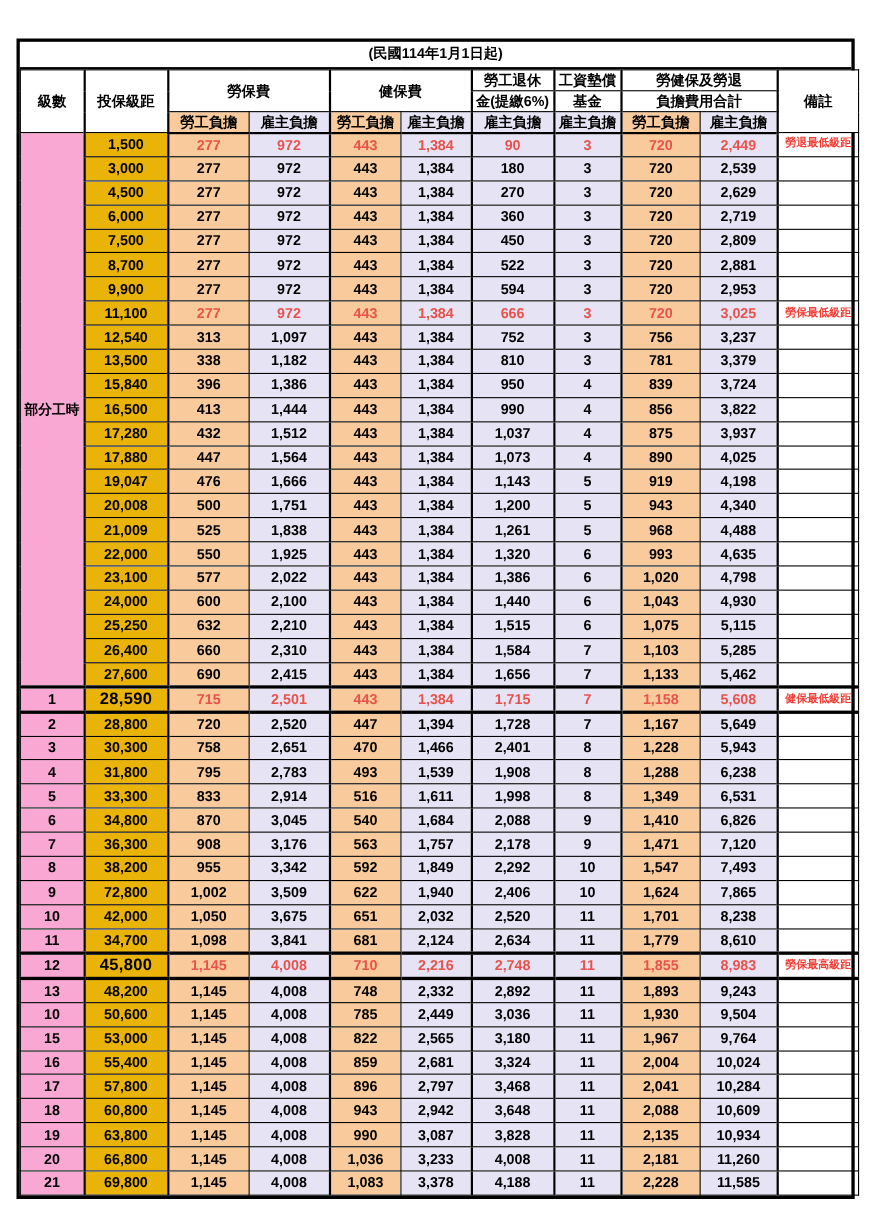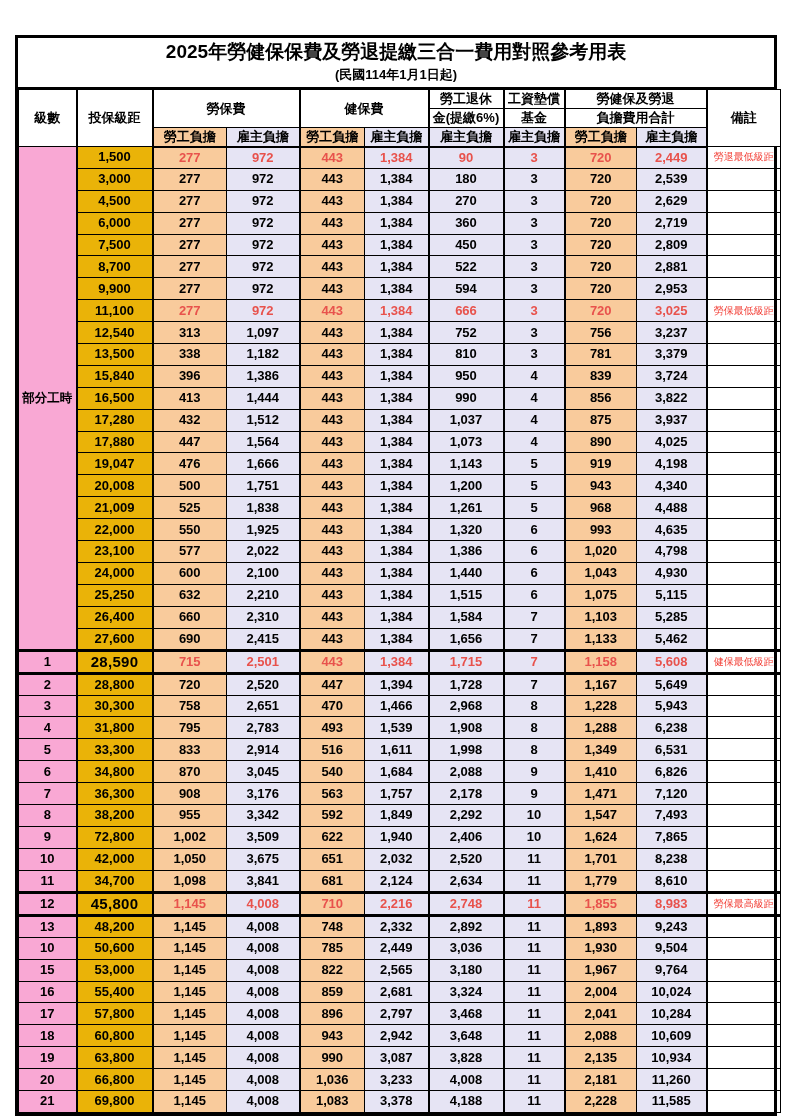--- a/index.html
+++ b/index.html
@@ -32,33 +32,32 @@
   .c-emp{background:#F9CB9C;}
   .c-er{background:#E6E4F4;}
   
   .bl2{border-left-width:2.5px;}
   .bl1{border-left-width:1.5px;}
   
   tr.em td{border-top-width:3px;border-bottom-width:3px;}
   tr.em td.bracket{font-size:15px;letter-spacing:.3px;}
   
   tr.hl td.val{color:#E8524C;}
-  td.remark{font-size:10px;color:#F23B32;font-weight:400;}
+  td.remark{font-size:10px;color:#F23B32;font-weight:700;}
   td.grade{background:#f9a8d4;}
   td.bracket{background:#eab308;}
   .part-time-cell{font-size:12.5px;font-weight:700;}
 </style>
 </head>
 <body>
 
 <div class="sheet">
   <div class="tbl-wrap">
 
     <div class="title-block">
-      <div class="title-line1">2025年勞健保保費及勞退提繳三合一費用對照參考用表</div>
       <div class="title-line2">(民國114年1月1日起)</div>
     </div>
 
     <table>
       <colgroup>
         <col style="width:58px">
           <col style="width:76px">
         <col style="width:74px">
           <col style="width:73px">
         <col style="width:65px">
@@ -400,21 +399,21 @@
             <td class="val c-er bl1">5,649</td>
             <td class="remark bl2"></td>
           </tr>
           <tr>
             <td class="grade">3</td>
             <td class="bracket bl2">30,300</td>
             <td class="val c-emp bl2">758</td>
             <td class="val c-er bl1">2,651</td>
             <td class="val c-emp bl2">470</td>
             <td class="val c-er bl1">1,466</td>
-            <td class="val c-er bl2">2,968</td>
+            <td class="val c-er bl2">2,401</td>
             <td class="val c-er bl2">8</td>
             <td class="val c-emp bl2">1,228</td>
             <td class="val c-er bl1">5,943</td>
             <td class="remark bl2"></td>
           </tr>
           <tr>
             <td class="grade">4</td>
             <td class="bracket bl2">31,800</td>
             <td class="val c-emp bl2">795</td>
             <td class="val c-er bl1">2,783</td>

